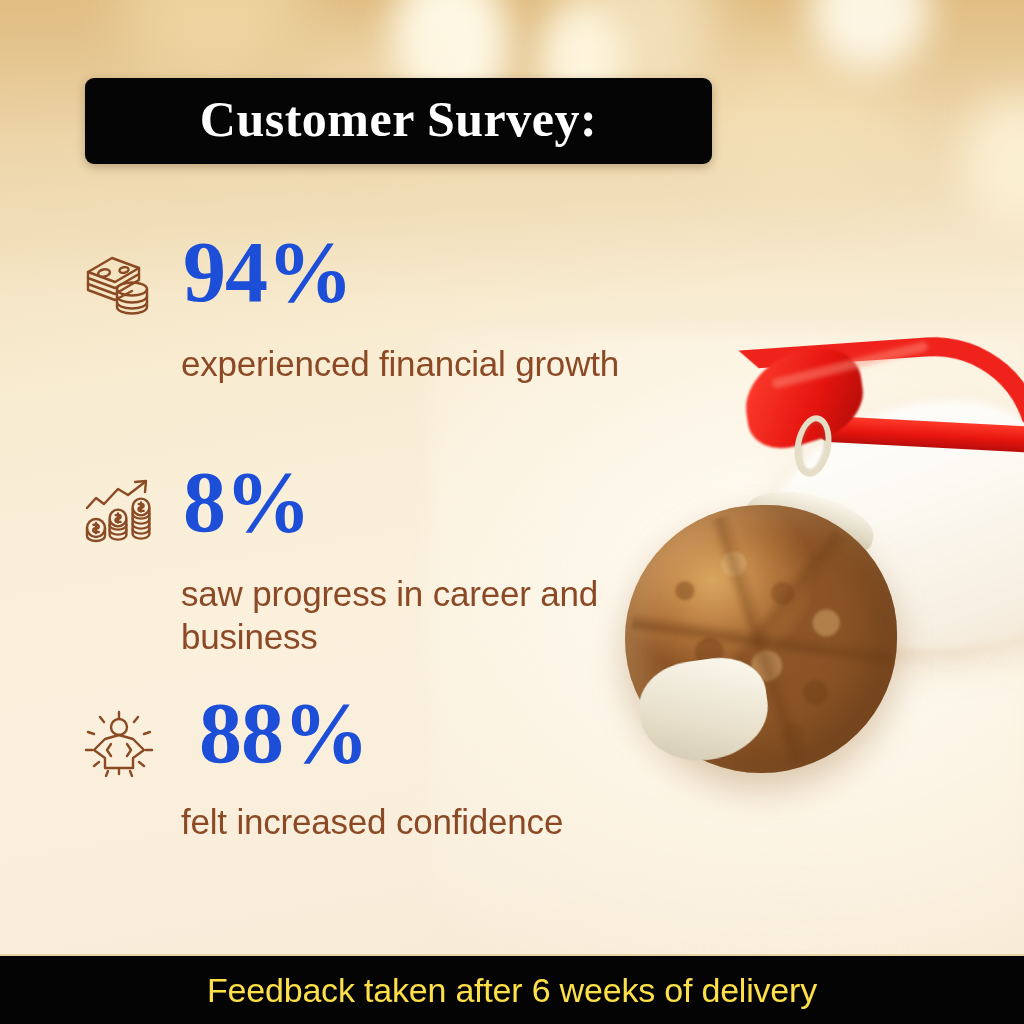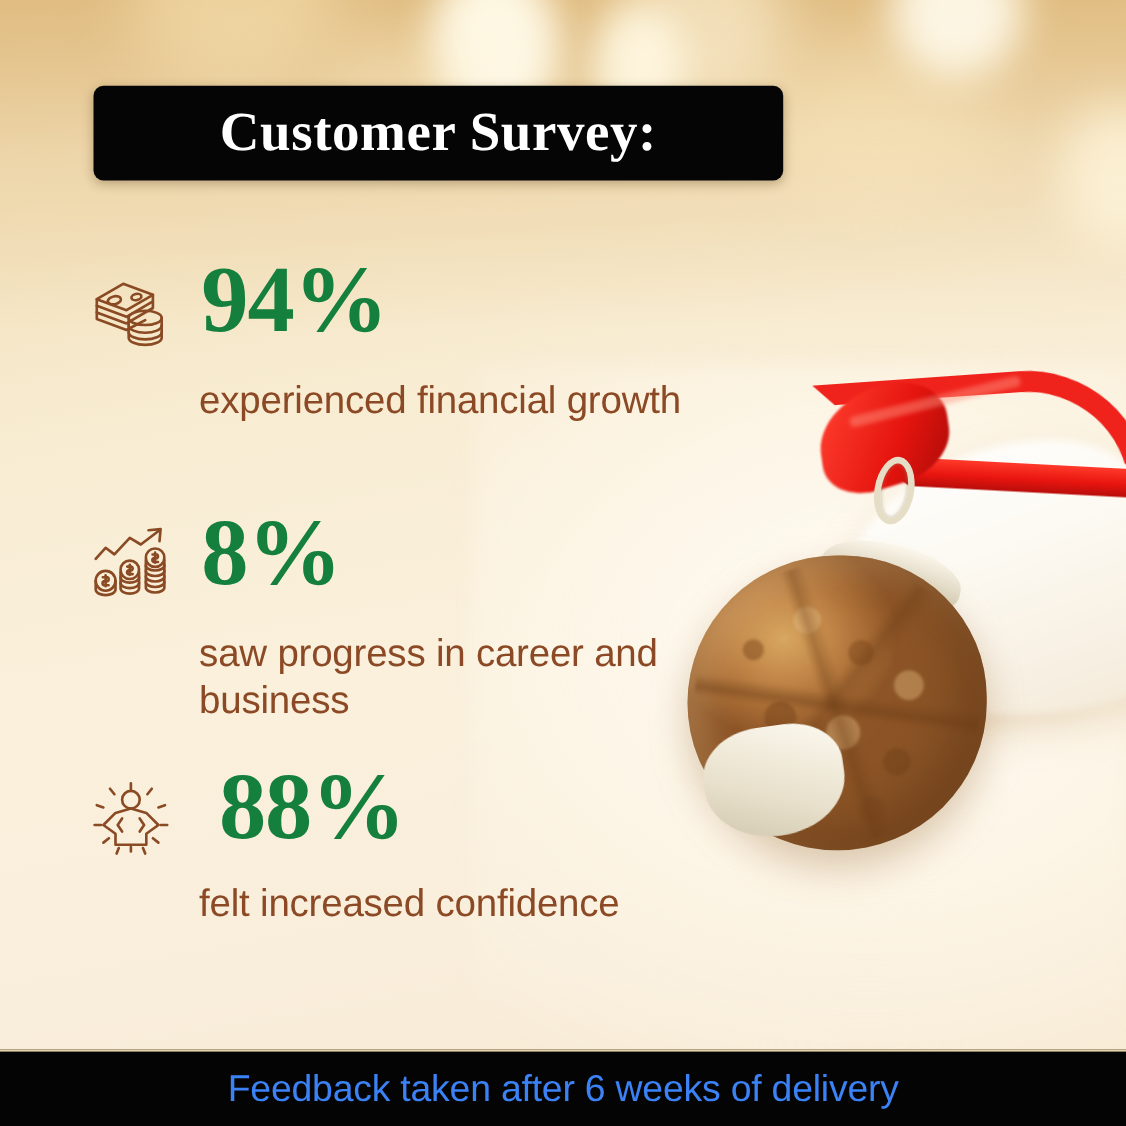--- a/index.html
+++ b/index.html
@@ -180,21 +180,21 @@
     width:74px; height:74px;
   }
   .stat-icon svg { display:block; width:100%; height:100%; }
 
   .pct {
     position:absolute; left:105px; top:-9px;
     font-family:"Liberation Serif","DejaVu Serif",serif;
     font-weight:700;
     font-size:86px;
     line-height:1;
-    color:#15803d;
+    color:#1d4ed8;
     letter-spacing:-1px;
   }
   .desc {
     position:absolute; left:103px; top:92px;
     font-family:"Liberation Sans", sans-serif;
     font-weight:400;
     font-size:35px;
     line-height:1.22;
     color:#8b4a25;
     width:560px;
@@ -210,21 +210,21 @@
     position:absolute; left:0; bottom:0;
     width:1024px; height:70px;
     background:#040404;
     display:flex; align-items:center; justify-content:center;
     border-top:2px solid #e7d2a8;
   }
   .footer span {
     font-family:"Liberation Sans", sans-serif;
     font-weight:400;
     font-size:34px;
-    color:#3b82f6;
+    color:#fde047;
     letter-spacing:-.2px;
   }
 </style>
 </head>
 <body>
 
 <div id="poster">
 
   <div class="bg-base"></div>
   <div class="bg-warmtop"></div>

